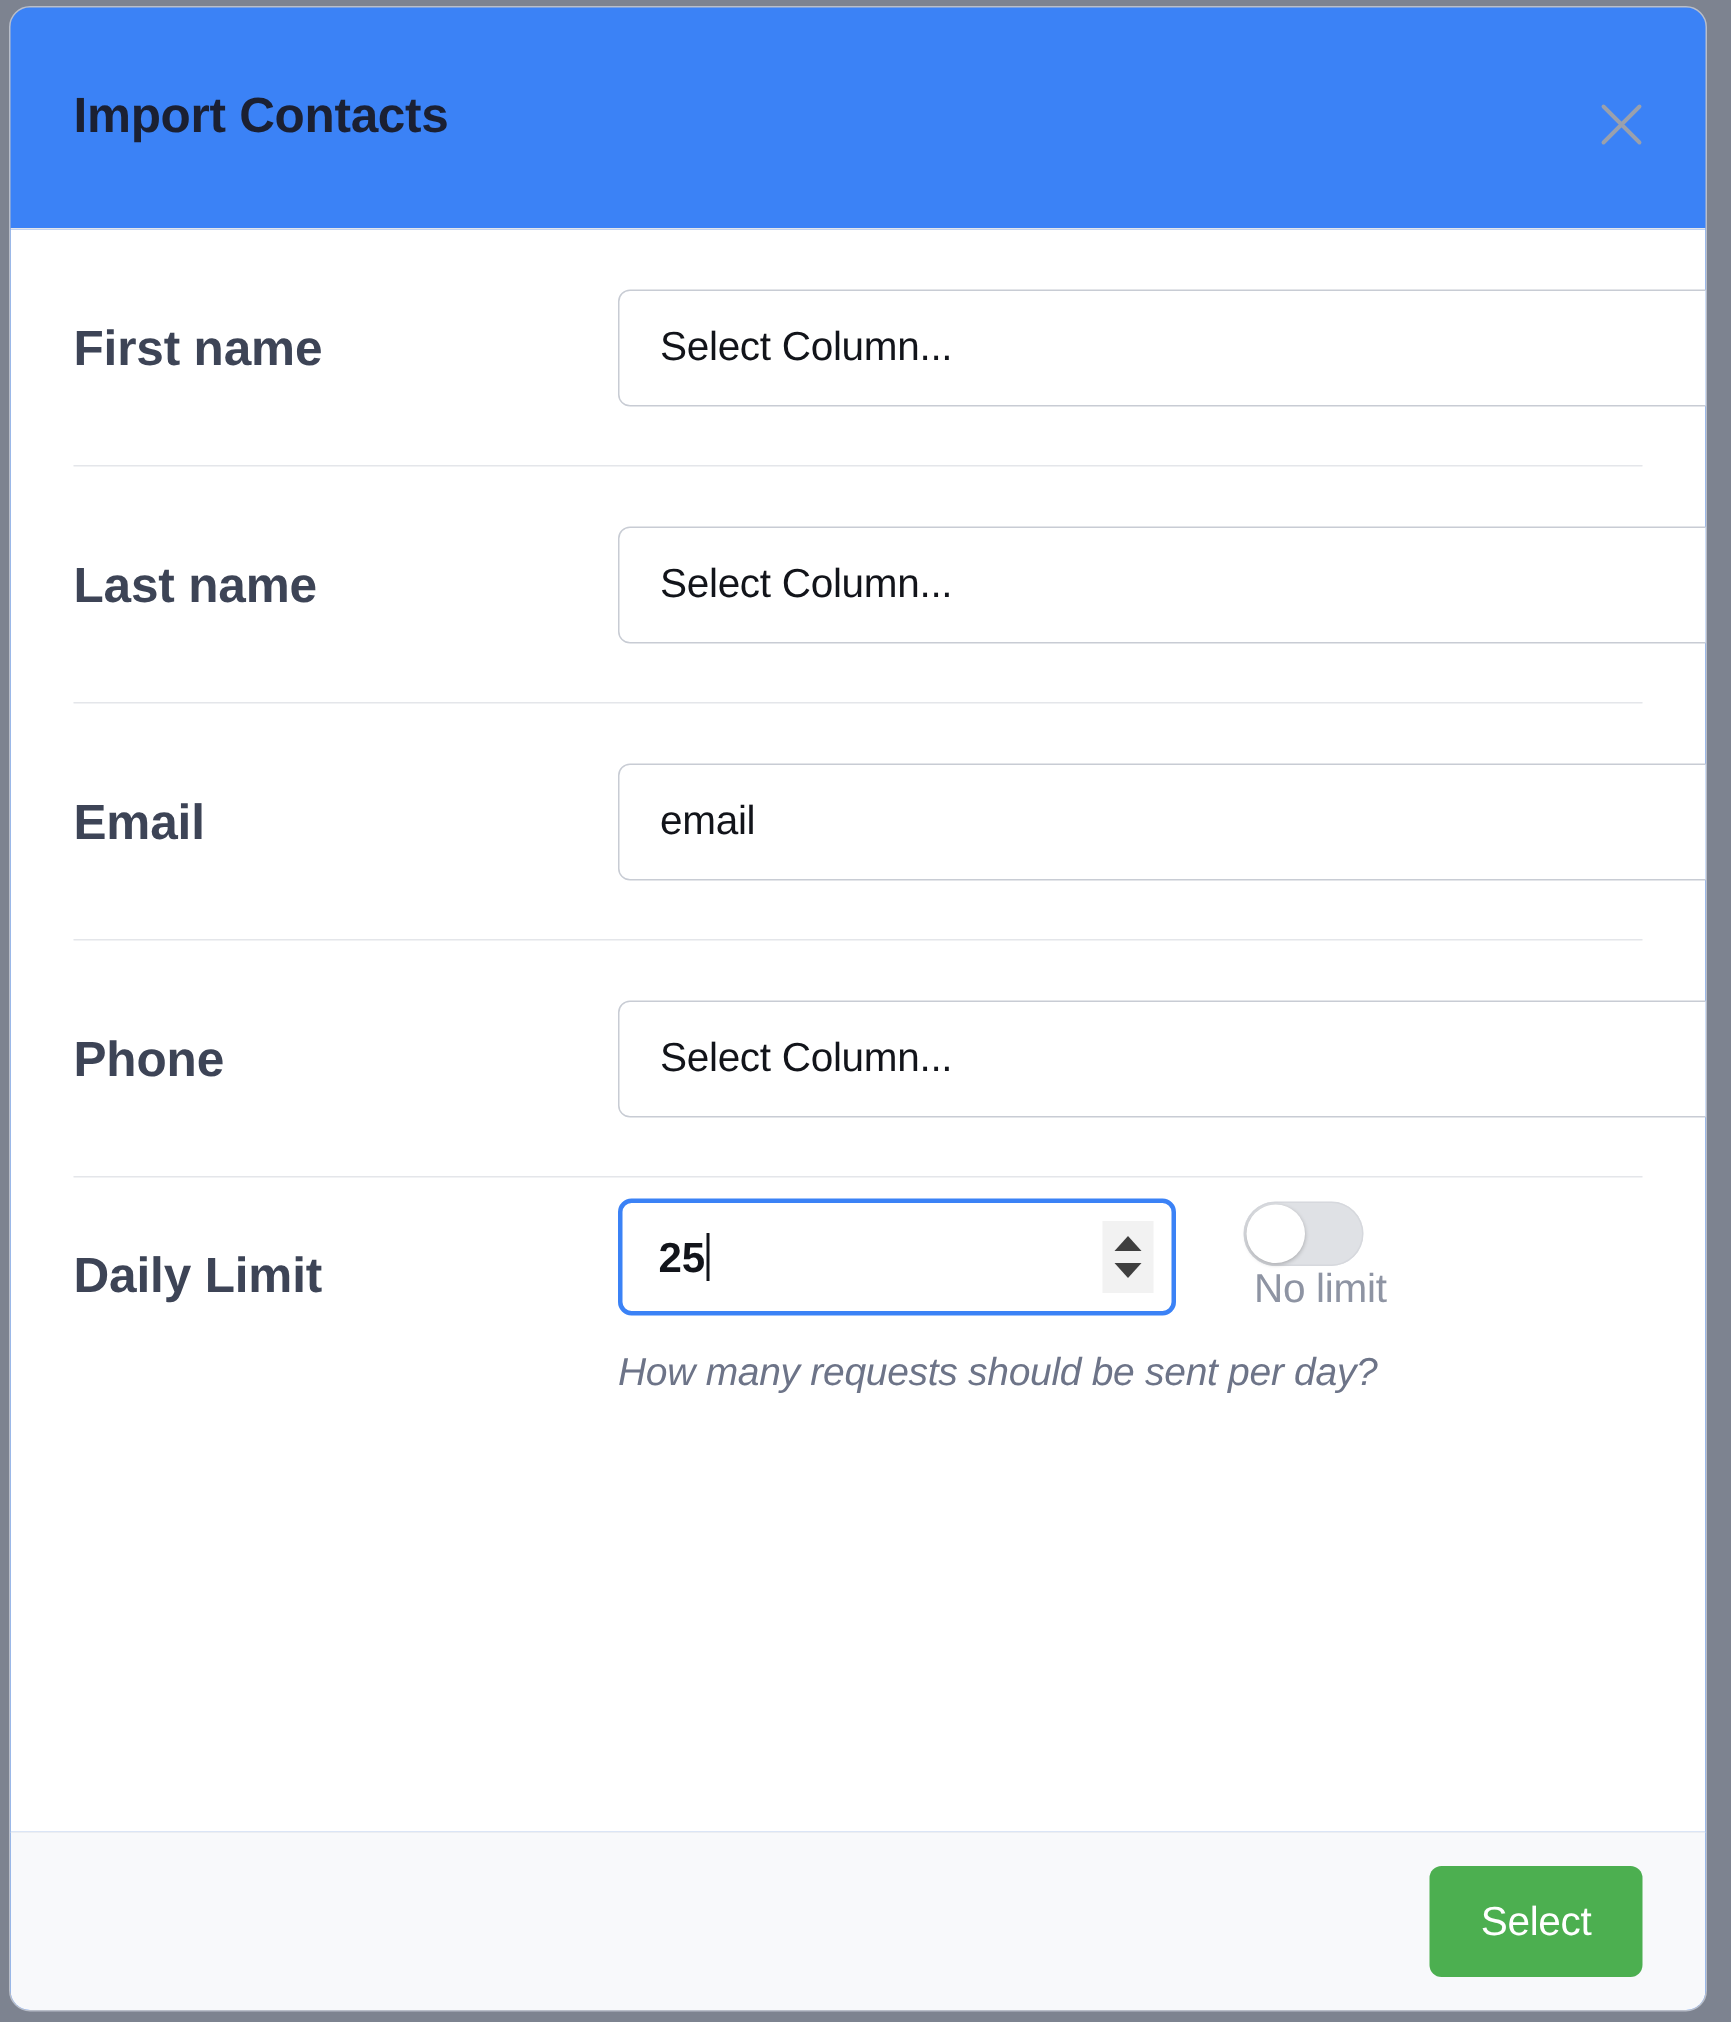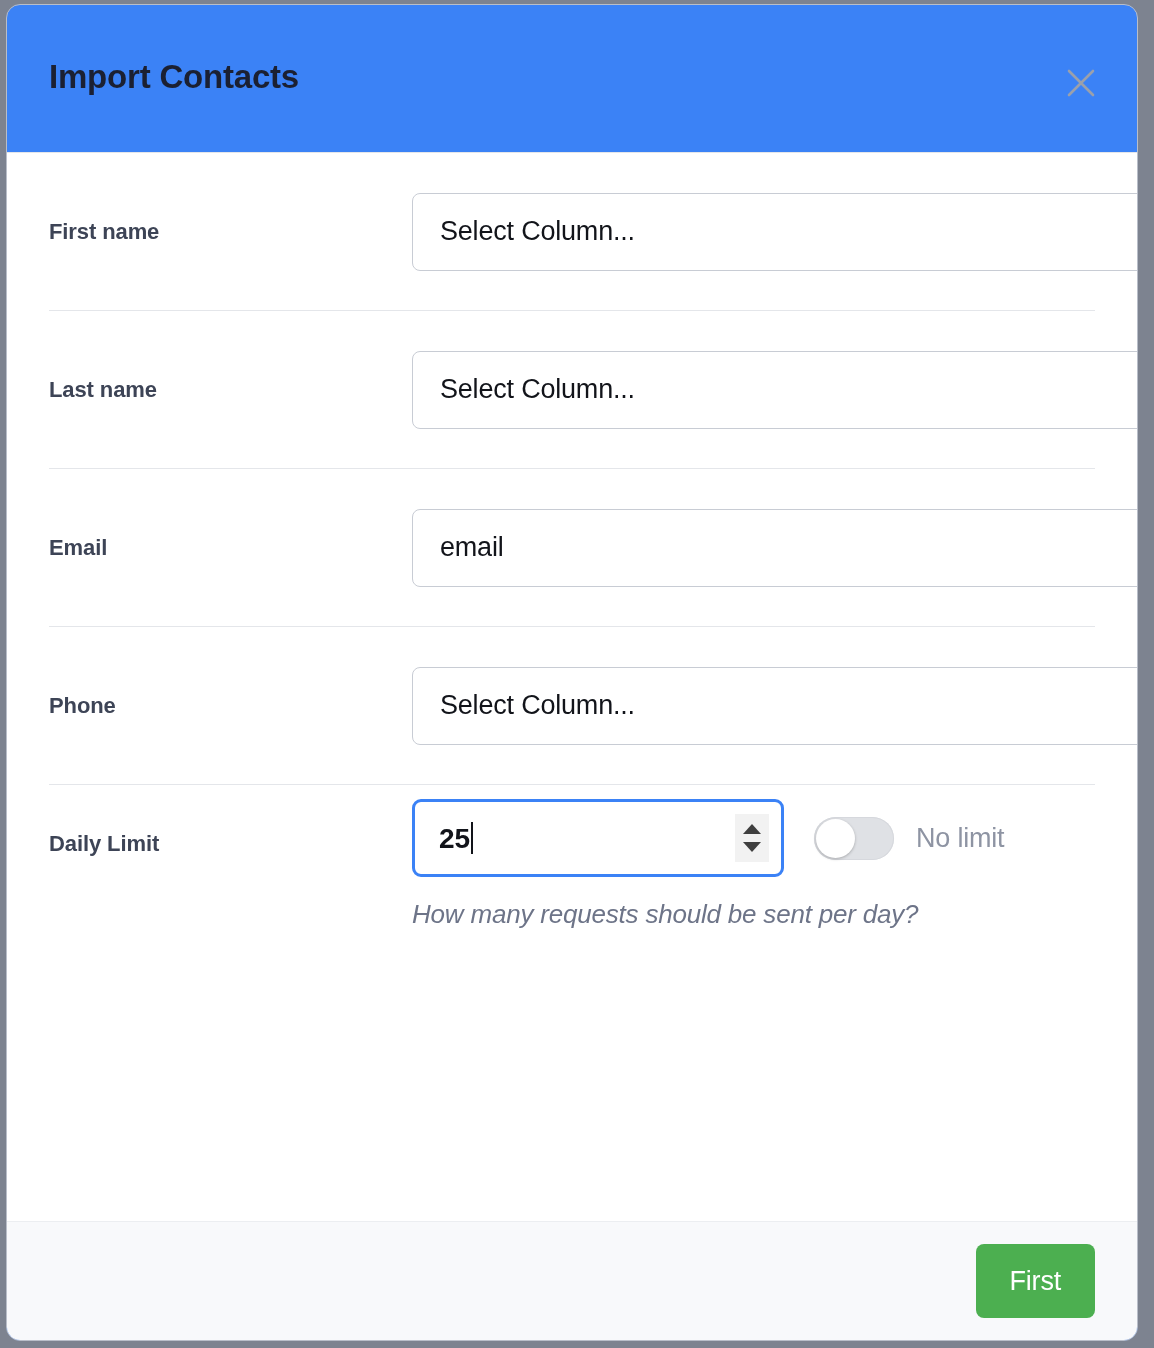--- a/index.html
+++ b/index.html
@@ -82,21 +82,21 @@
   .form-row.limit-row {
     height: auto;
     padding-top: 14px;
     padding-bottom: 30px;
     align-items: flex-start;
   }
 
   .row-label {
     width: 363px;
     flex: 0 0 363px;
-    font-size: 22px;
+    font-size: 33px;
     font-weight: 700;
     color: #3d4456;
     letter-spacing: -0.1px;
   }
   .limit-row .row-label { padding-top: 32px; }
 
   .row-control {
     flex: 1 1 auto;
     min-width: 0;
   }
@@ -187,20 +187,21 @@
     border-right: 9px solid transparent;
   }
   .spin-up { border-bottom: 10px solid #3f3f3f; }
   .spin-down { border-top: 10px solid #3f3f3f; }
 
   
   .toggle-group {
     display: flex;
     align-items: center;
     margin-left: 30px;
+    flex-direction: column;
   }
   .toggle {
     width: 80px;
     height: 43px;
     border-radius: 22px;
     background: #dfe1e5;
     position: relative;
     cursor: pointer;
     flex: 0 0 auto;
     box-shadow: inset 0 0 0 1px #d6d8dd;
@@ -354,16 +355,16 @@
           </div>
 
         </div>
         <div class="help-text">How many requests should be sent per day?</div>
       </div>
     </div>
 
   </div>
 
   <div class="modal-footer">
-    <button class="import-btn">First</button>
+    <button class="import-btn">Select</button>
   </div>
 
 </div>
 
 </body></html>

